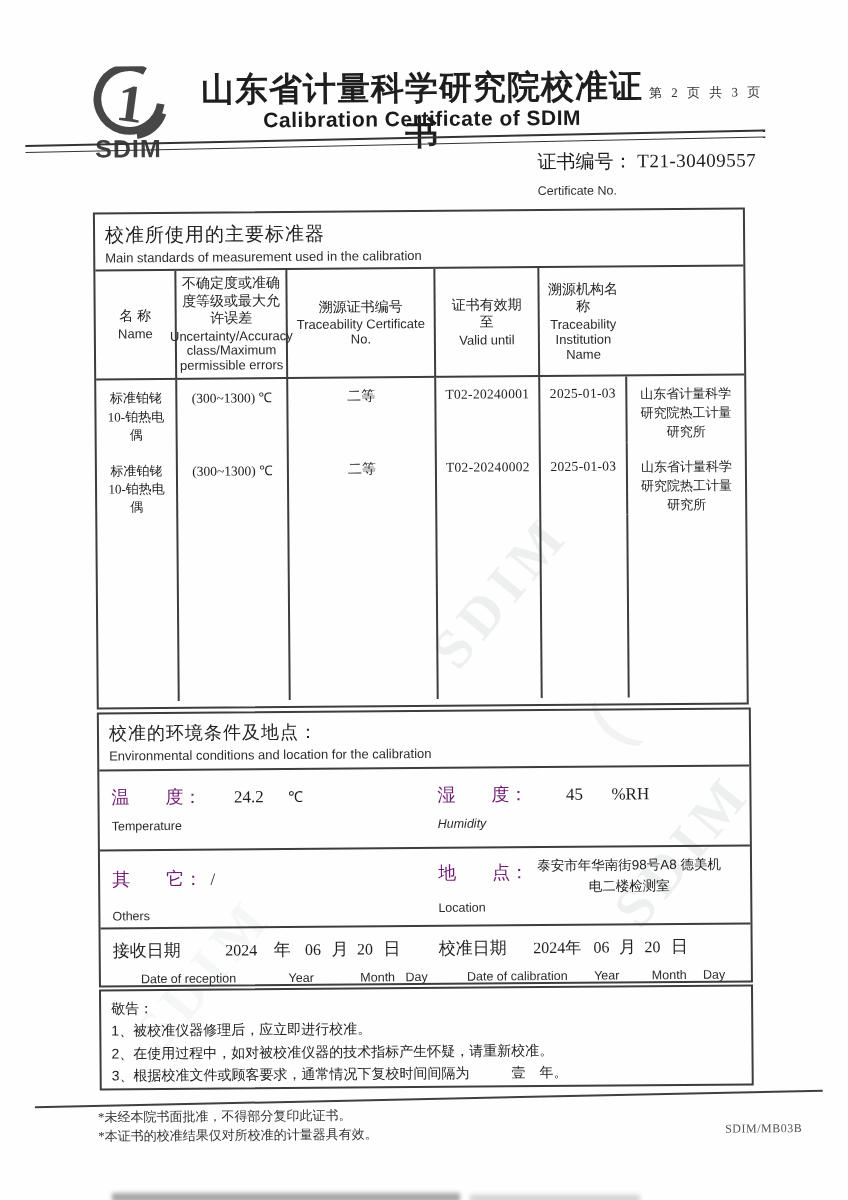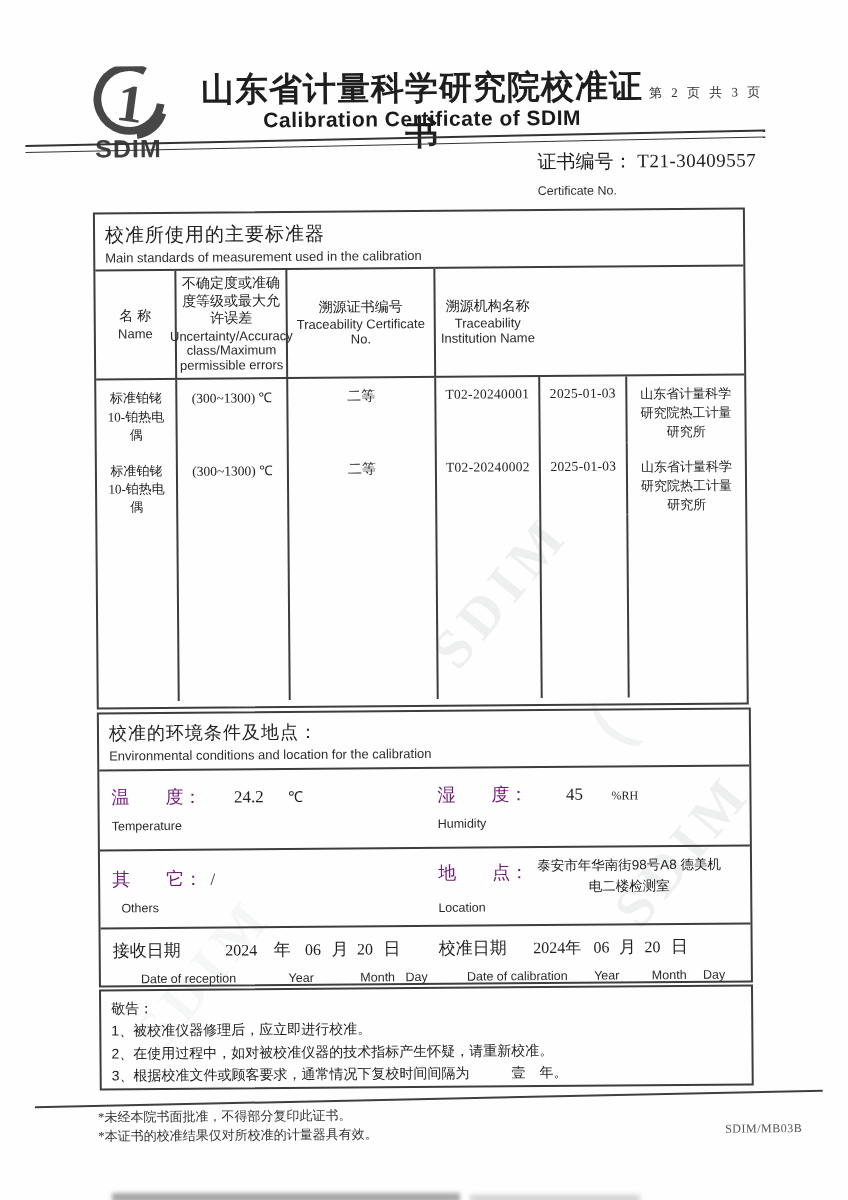--- a/index.html
+++ b/index.html
@@ -140,20 +140,25 @@
         </div>
         <div class="hcell">
           <div class="cn">不确定度或准确度等级或最大允许误差</div>
           <div class="en">Uncertainty/Accuracy class/Maximum permissible errors</div>
         </div>
         <div class="hcell">
           <div class="cn">溯源证书编号</div>
           <div class="en">Traceability Certificate No.</div>
         </div>
         <div class="hcell">
+          <div class="cn">证书有效期
+至</div>
+          <div class="en">Valid until</div>
+        </div>
+        <div class="hcell">
           <div class="cn">溯源机构名称</div>
           <div class="en">Traceability Institution Name</div>
         </div>
       </div>
       <div class="tbody">
 
         <div class="bcell r1 cell-name">标准铂铑
 10-铂热电
 偶</div>
         <div class="bcell r1 cell-range">(300~1300) ℃</div>
@@ -193,31 +198,31 @@
       <div class="env-row row-th">
         <div style="position:absolute;left:12px;top:14px;">
           <span class="fld-label">温　　度：</span>
           <span class="fld-val" style="margin-left:28px;margin-top:6px;">24.2</span>
           <span class="fld-unit" style="margin-left:20px;">℃</span>
         </div>
         <div class="fld-en" style="left:12px;top:48px;">Temperature</div>
         <div style="position:absolute;left:338px;top:14px;">
           <span class="fld-label">湿　　度：</span>
           <span class="fld-val" style="margin-left:34px;">45</span>
-          <span class="fld-unit" style="margin-left:24px;font-size:12px;margin-top:26px;">%RH</span>
-        </div>
-        <div class="fld-en" style="left:338px;top:48px;">Humidity</div>
+          <span class="fld-unit" style="margin-left:24px;font-size:17px;margin-top:26px;">%RH</span>
+        </div>
+        <div class="fld-en" style="left:338px;top:48px;font-style:italic;">Humidity</div>
       </div>
 
       <div class="env-row row-ol">
         <div style="position:absolute;left:12px;top:16px;">
           <span class="fld-label">其　　它：</span>
           <span class="fld-val" style="margin-left:4px;">/</span>
         </div>
-        <div class="fld-en" style="left:12px;top:50px;margin-left:9px;">Others</div>
+        <div class="fld-en" style="left:12px;top:58px;">Others</div>
         <div style="position:absolute;left:338px;top:12px;">
           <span class="fld-label">地　　点：</span>
         </div>
         <div class="addr">泰安市年华南街98号A8 德美机
 电二楼检测室</div>
         <div class="fld-en" style="left:338px;top:52px;">Location</div>
       </div>
 
       <div class="env-row row-dates">
         <div style="position:absolute;left:12px;top:10px;">

